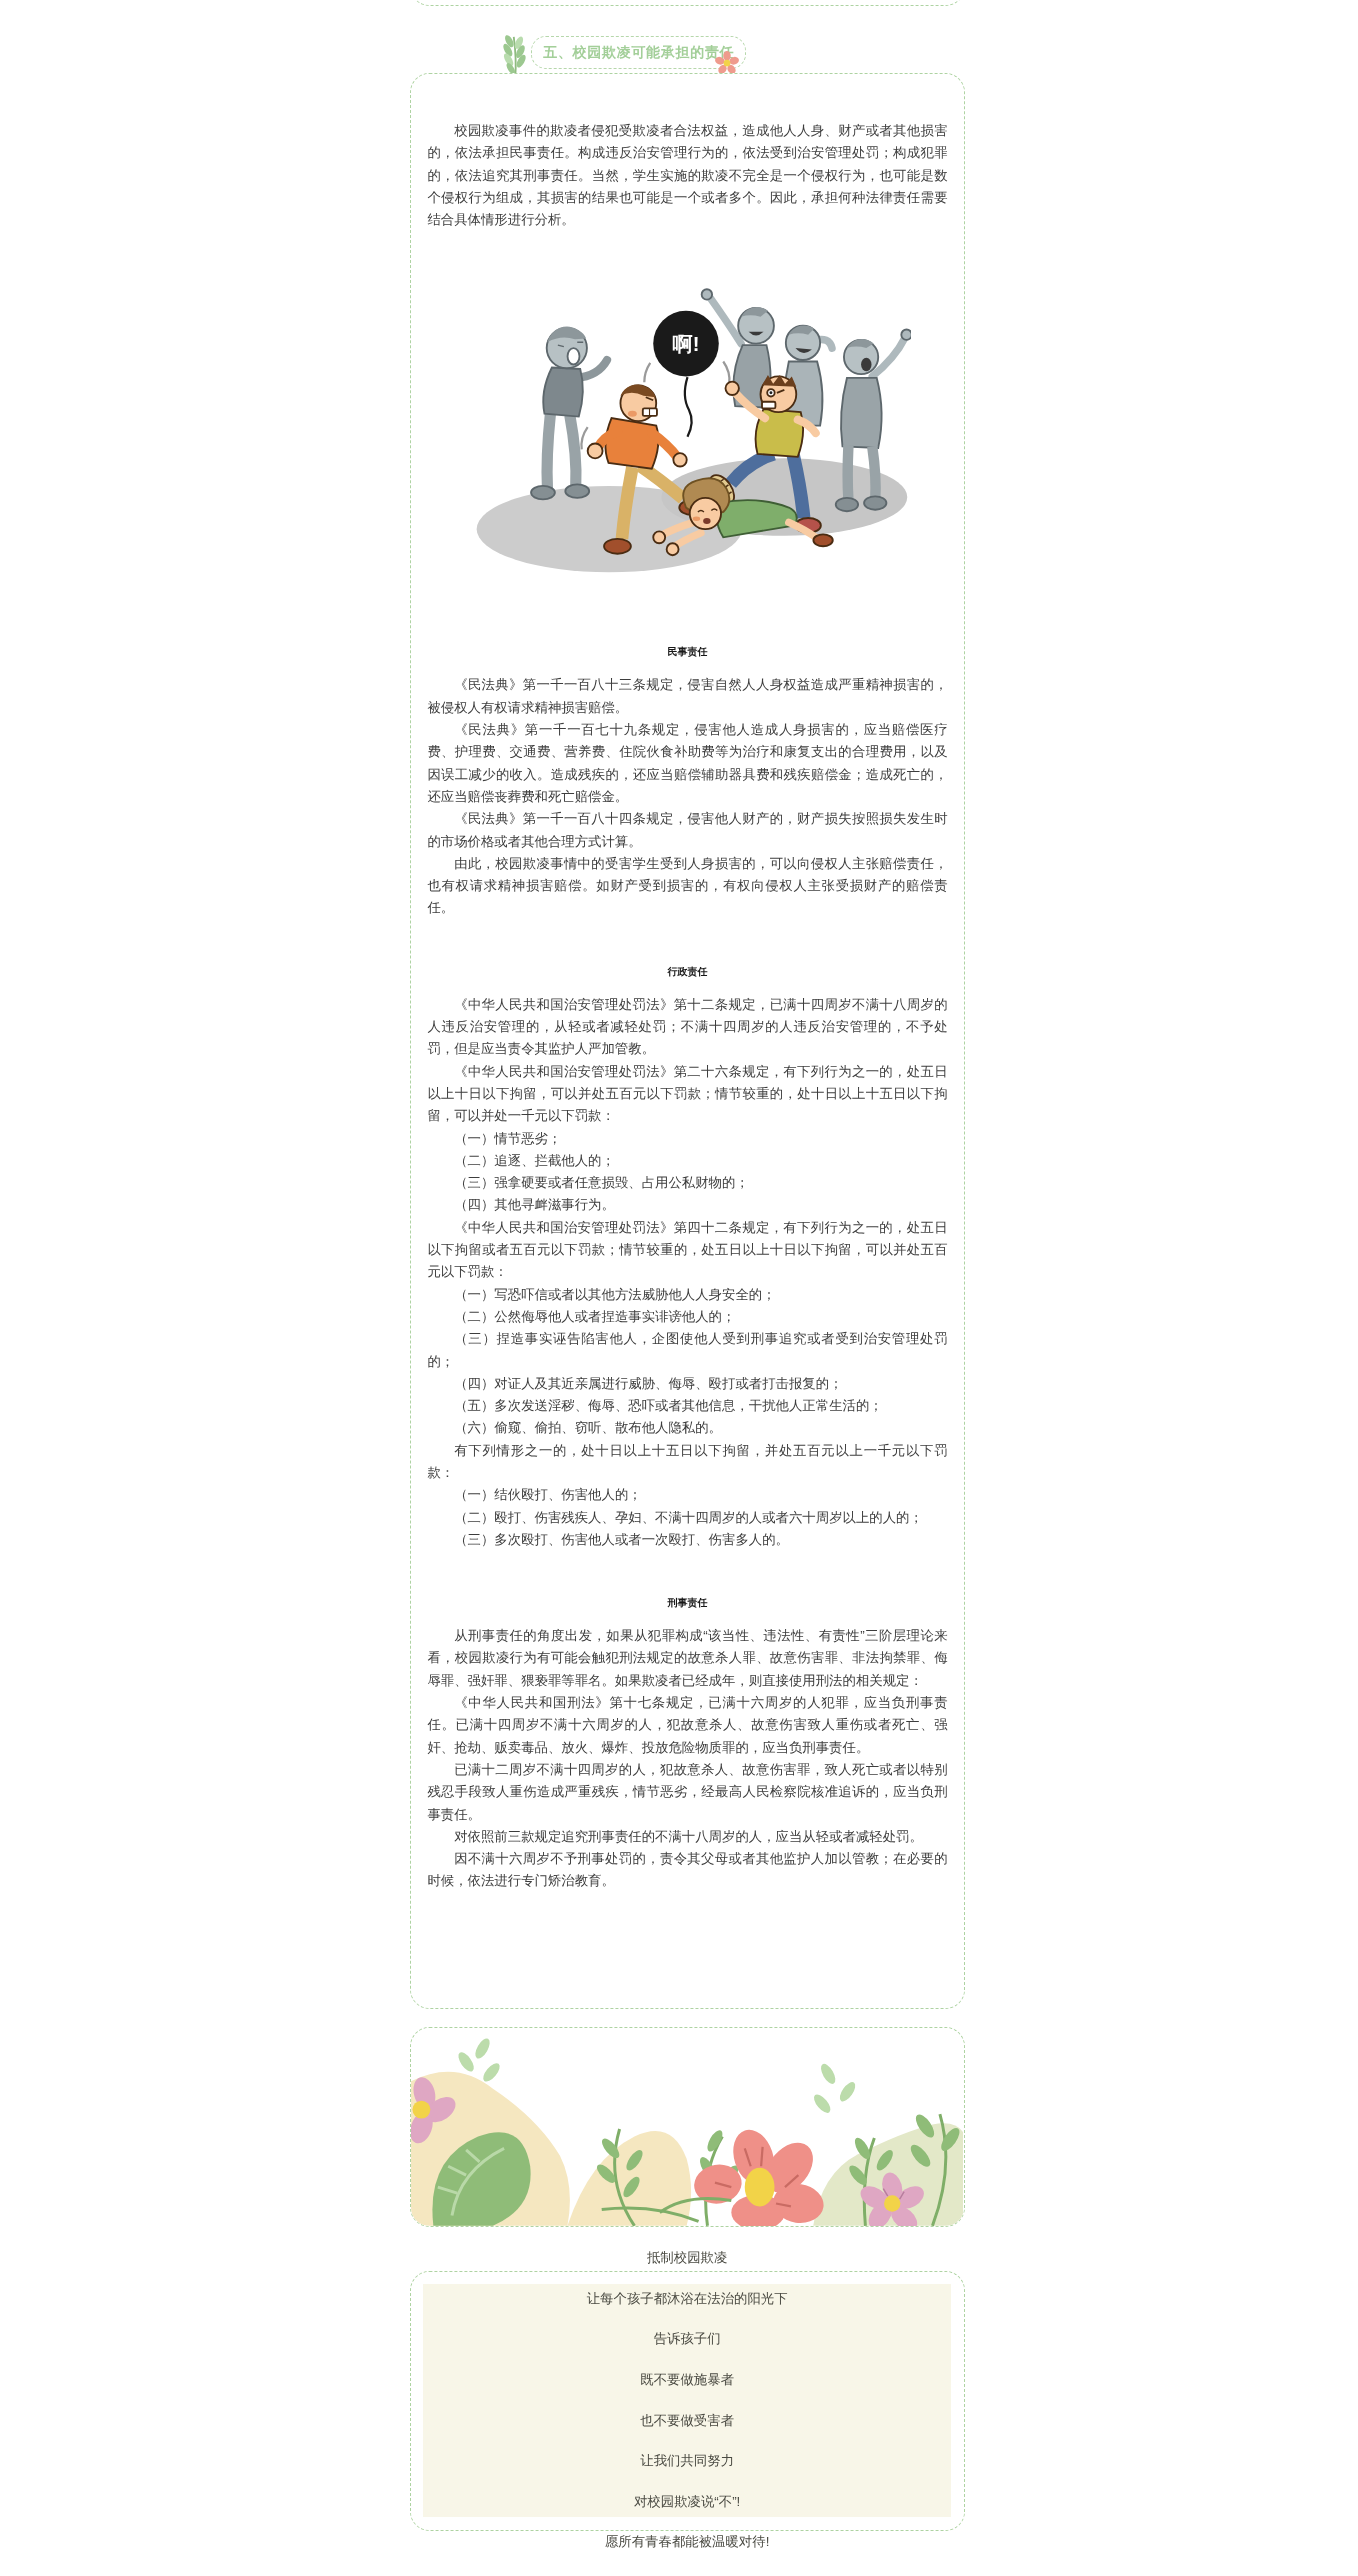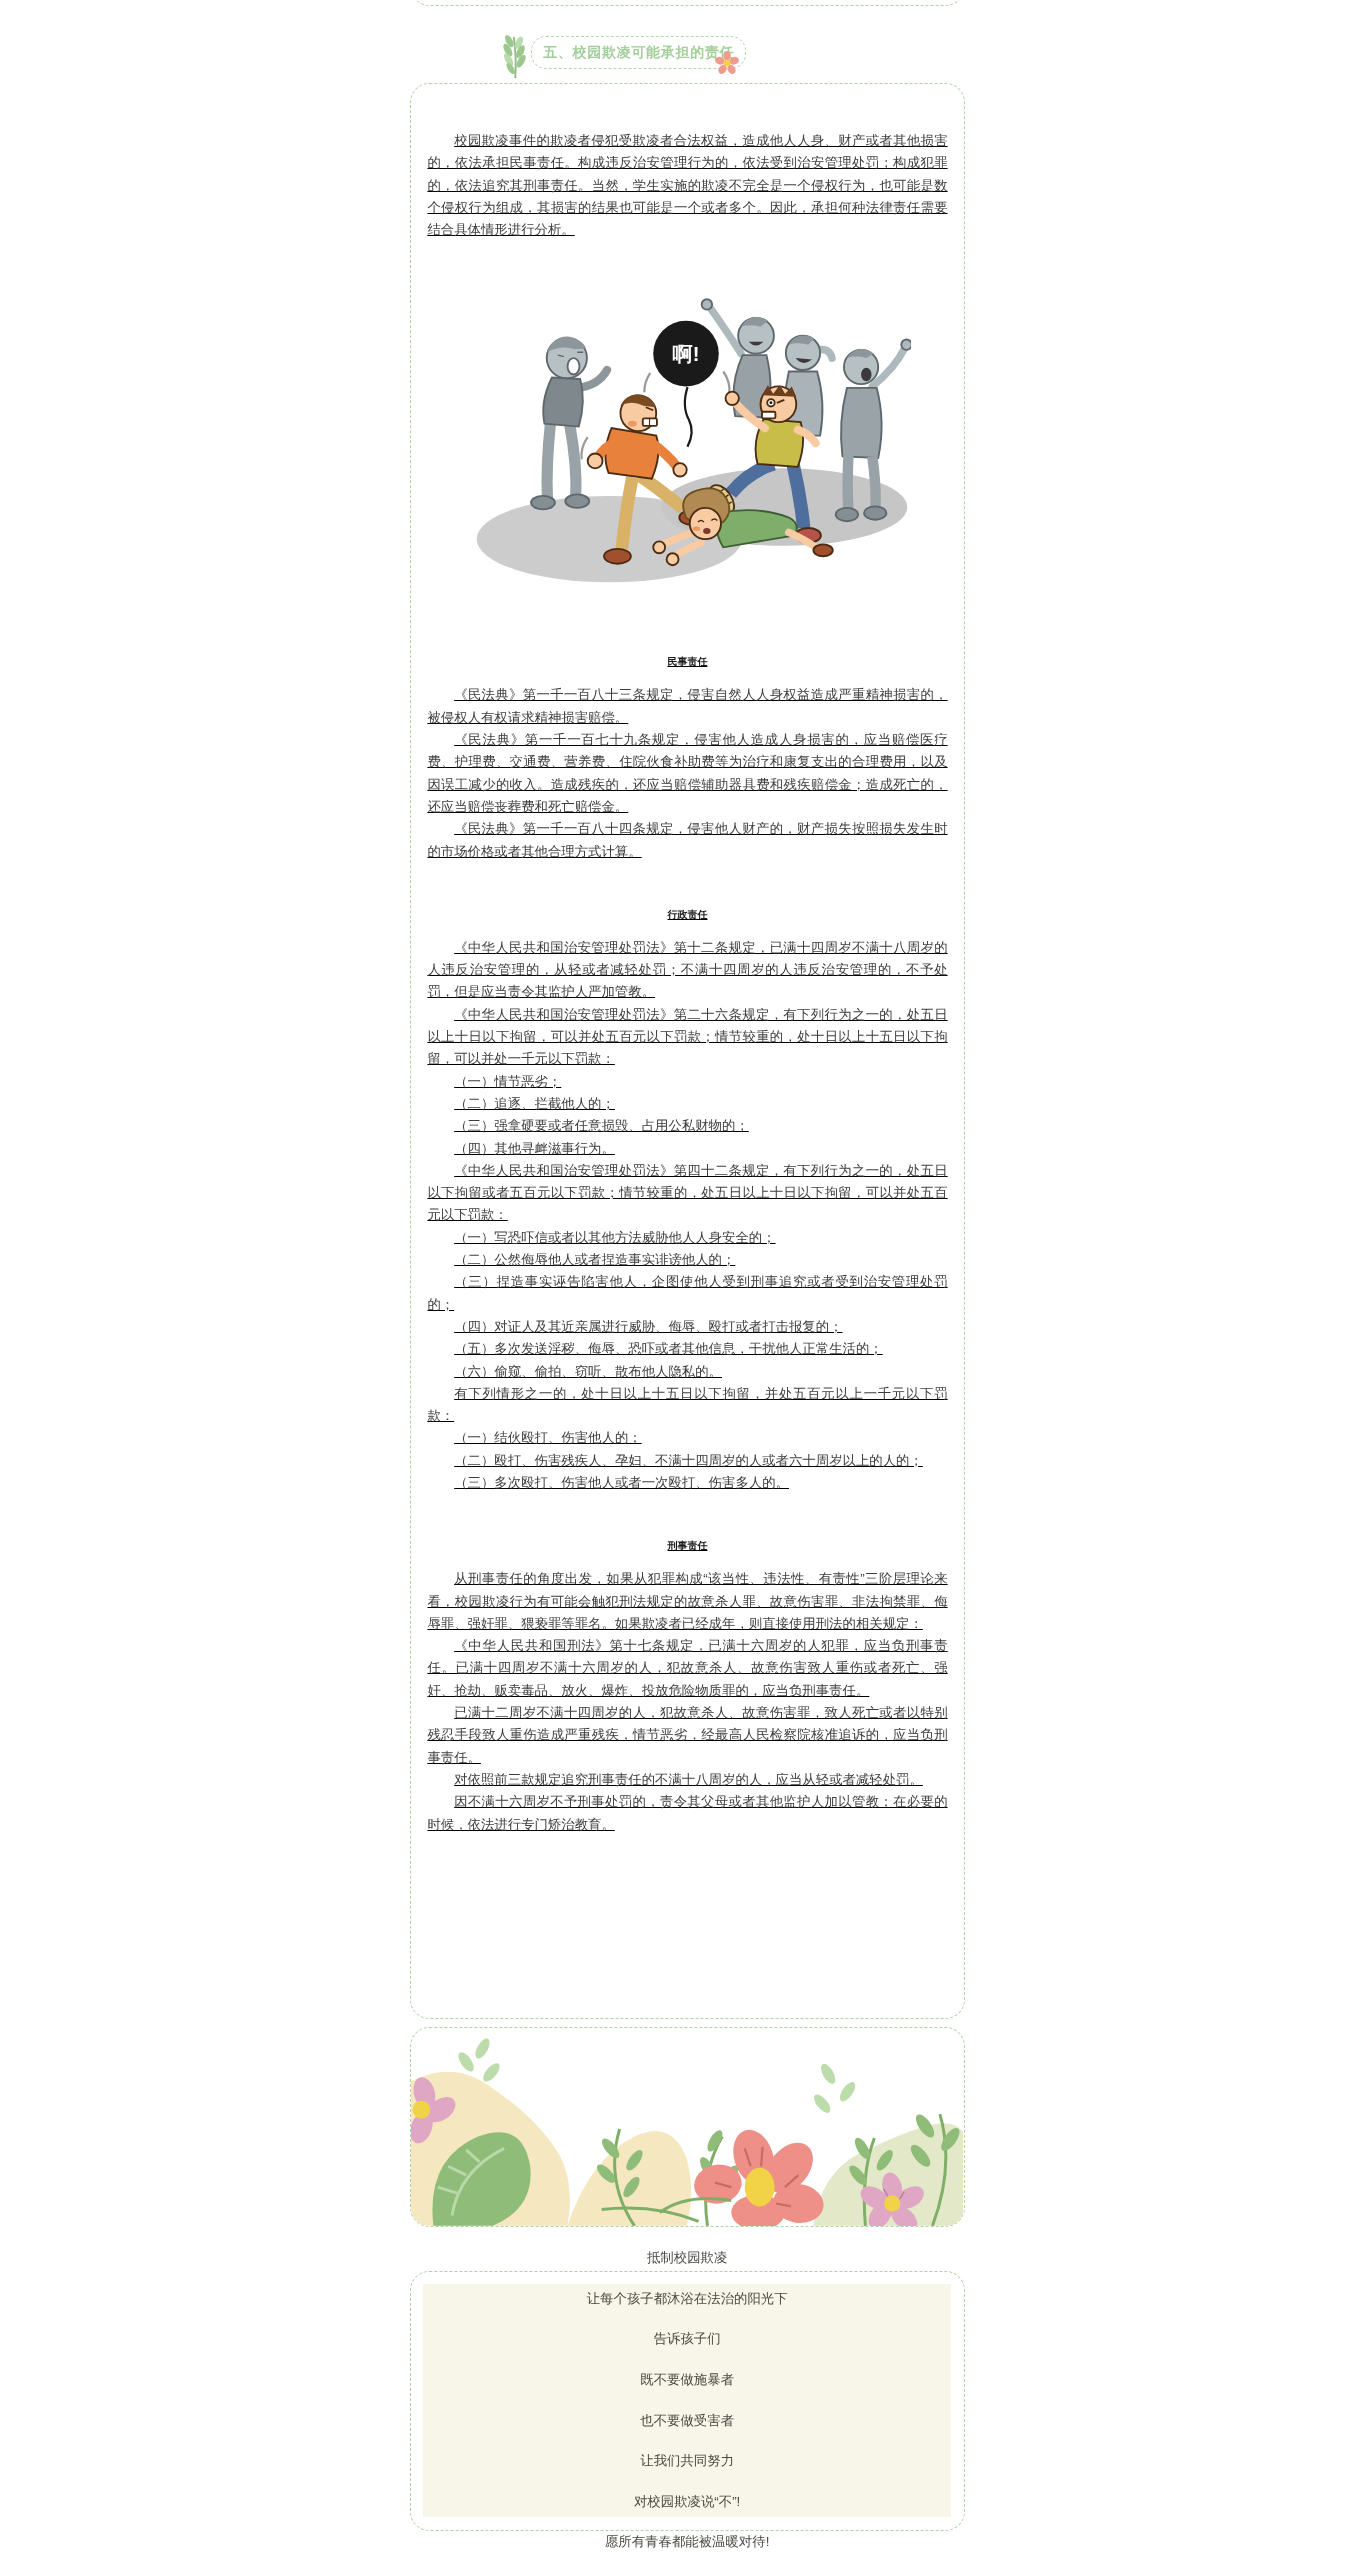--- a/index.html
+++ b/index.html
@@ -5,21 +5,21 @@
   html,body{margin:0;padding:0;}
   body{background:#ffffff;font-family:"Liberation Sans",sans-serif;}
   .page{position:relative;width:1358px;height:2576px;background:#fff;overflow:hidden;}
   .dashed-box{border:1.5px dashed #aed3a2;border-radius:19.4px;background:#fff;box-sizing:border-box;}
   .stub-box{position:absolute;left:410px;top:-34px;width:555px;height:40px;}
   .header-row{position:absolute;left:410px;top:30px;width:555px;height:52px;}
   .leaf-icon{position:absolute;left:89px;top:2.2px;}
   .badge{position:absolute;left:121px;top:6px;border:1.5px dashed #b6d7ab;border-radius:15px;
          padding:6.7px 11.2px;color:#a3cf99;font-size:14px;font-weight:bold;letter-spacing:0.7px;background:#fff;}
   .blossom-icon{position:absolute;left:305px;top:21px;}
-  .main-box{position:absolute;left:410px;top:83px;width:555px;height:1936px;padding:46px 16.4px 15px;overflow:hidden;text-decoration:underline;}
+  .main-box{position:absolute;left:410px;top:73px;width:555px;height:1936px;padding:46px 16.4px 15px;overflow:hidden;}
   .para{margin:0;font-size:13.4px;line-height:22.3px;color:#3d3d3d;text-align:justify;text-indent:2em;}
   .section-title{margin:42px 0 12px;font-size:10px;line-height:20px;font-weight:bold;color:#181818;text-align:center;text-indent:0;}
   .figure{width:447px;height:328px;margin:41px auto 0;}
   .flower-box{position:absolute;left:410px;top:2027px;width:555px;height:200px;overflow:hidden;}
   .flower-box svg{position:absolute;left:0;bottom:0;}
   .slogan-box{position:absolute;left:410px;top:2271px;width:555px;height:260px;}
   .slogan-inner{position:absolute;left:12px;right:12.7px;top:12px;bottom:12.7px;background:#f8f6e8;
                 display:flex;align-items:center;justify-content:center;}
   .slogan-lines p{margin:16px;font-size:13.4px;line-height:24.6px;color:#4a4a42;text-align:center;}
 </style>
@@ -159,20 +159,21 @@
           <ellipse cx="312" cy="331" rx="5" ry="3" fill="#eb9a66" stroke="none"></ellipse>
         </g>
       </svg>
     </div>
 
     <div id="sections">
         <h3 class="para section-title">民事责任</h3>
         <p class="para">《民法典》第一千一百八十三条规定，侵害自然人人身权益造成严重精神损害的，被侵权人有权请求精神损害赔偿。</p>
         <p class="para">《民法典》第一千一百七十九条规定，侵害他人造成人身损害的，应当赔偿医疗费、护理费、交通费、营养费、住院伙食补助费等为治疗和康复支出的合理费用，以及因误工减少的收入。造成残疾的，还应当赔偿辅助器具费和残疾赔偿金；造成死亡的，还应当赔偿丧葬费和死亡赔偿金。</p>
         <p class="para">《民法典》第一千一百八十四条规定，侵害他人财产的，财产损失按照损失发生时的市场价格或者其他合理方式计算。</p>
+        <p class="para">由此，校园欺凌事情中的受害学生受到人身损害的，可以向侵权人主张赔偿责任，也有权请求精神损害赔偿。如财产受到损害的，有权向侵权人主张受损财产的赔偿责任。</p>
         <h3 class="para section-title">行政责任</h3>
         <p class="para">《中华人民共和国治安管理处罚法》第十二条规定，已满十四周岁不满十八周岁的人违反治安管理的，从轻或者减轻处罚；不满十四周岁的人违反治安管理的，不予处罚，但是应当责令其监护人严加管教。</p>
         <p class="para">《中华人民共和国治安管理处罚法》第二十六条规定，有下列行为之一的，处五日以上十日以下拘留，可以并处五百元以下罚款；情节较重的，处十日以上十五日以下拘留，可以并处一千元以下罚款：</p>
         <p class="para">（一）情节恶劣；</p>
         <p class="para">（二）追逐、拦截他人的；</p>
         <p class="para">（三）强拿硬要或者任意损毁、占用公私财物的；</p>
         <p class="para">（四）其他寻衅滋事行为。</p>
         <p class="para">《中华人民共和国治安管理处罚法》第四十二条规定，有下列行为之一的，处五日以下拘留或者五百元以下罚款；情节较重的，处五日以上十日以下拘留，可以并处五百元以下罚款：</p>
         <p class="para">（一）写恐吓信或者以其他方法威胁他人人身安全的；</p>
         <p class="para">（二）公然侮辱他人或者捏造事实诽谤他人的；</p>

